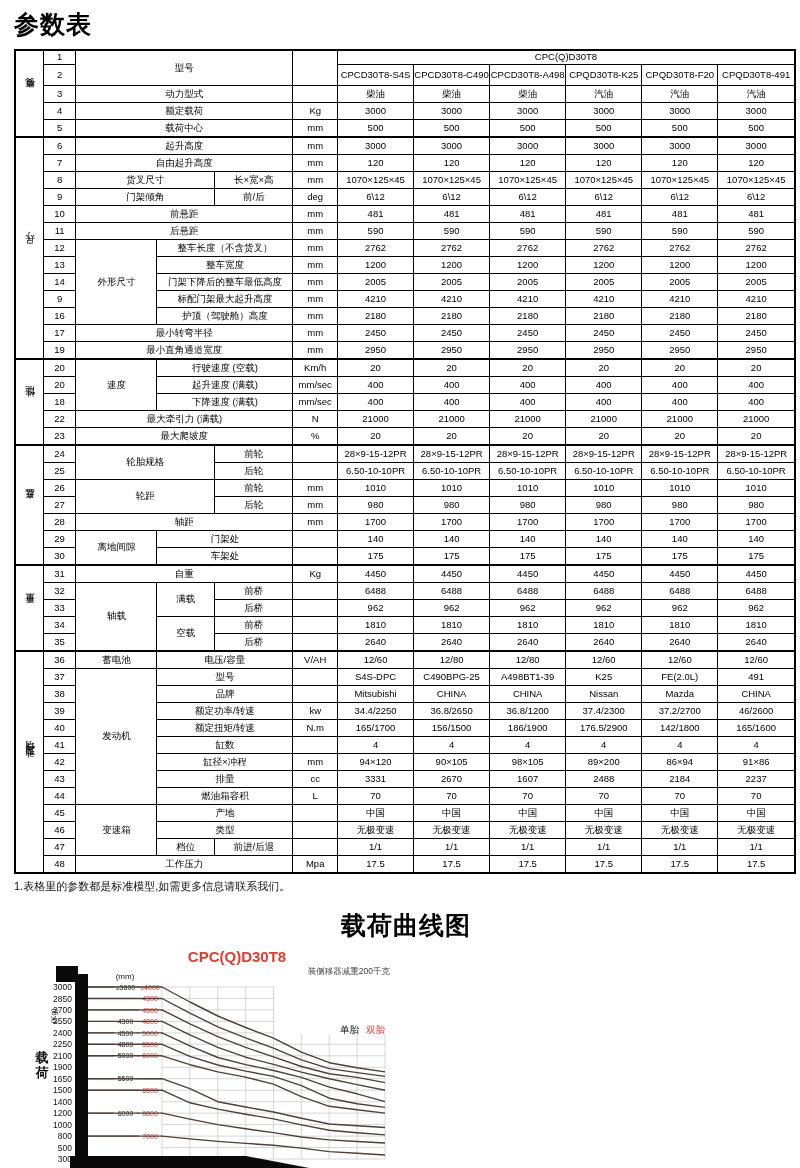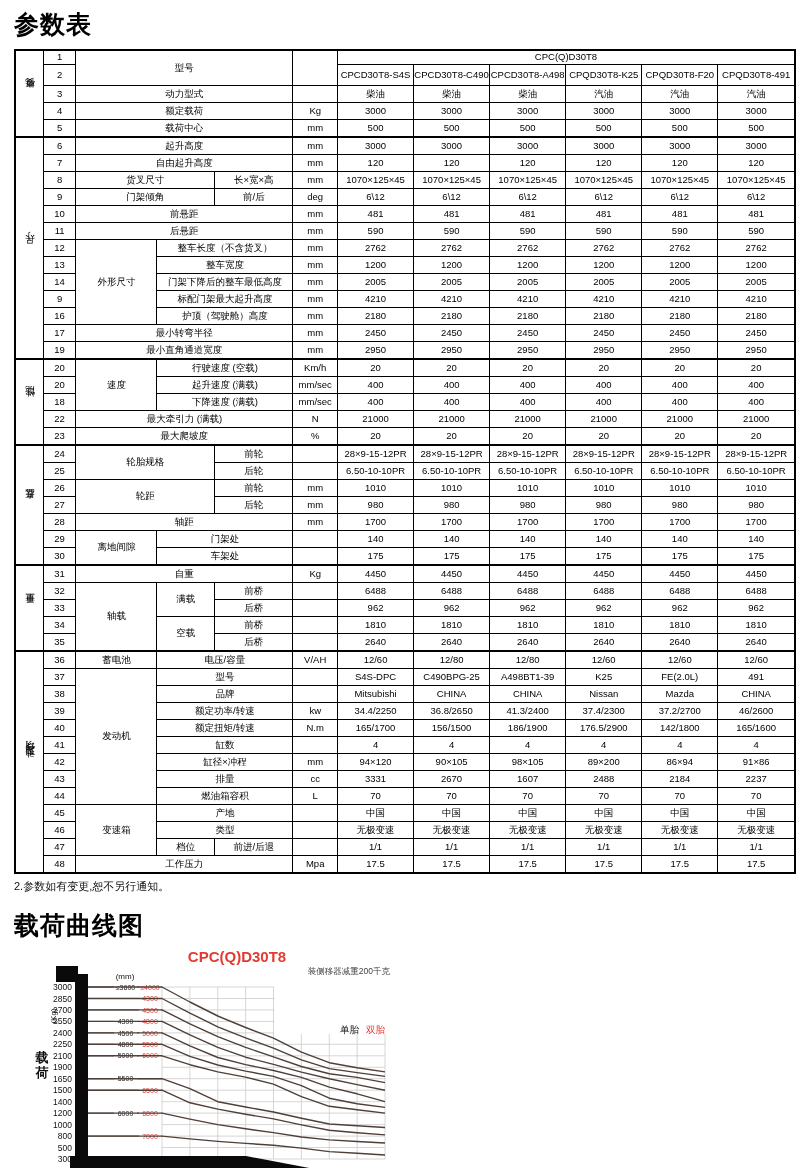--- a/index.html
+++ b/index.html
@@ -1,19 +1,19 @@
 <!DOCTYPE html>
 <html><head>
 <meta charset="utf-8">
 <style>
   html,body{margin:0;padding:0;background:#fff;color:#000;
     font-family:"Liberation Sans","DejaVu Sans",sans-serif;}
   .page{width:800px;height:1168px;box-sizing:border-box;padding:6px 2px 0 14px;overflow:hidden;}
   h1.ptitle{font-size:25px;font-weight:bold;margin:2px 0 8px 0;letter-spacing:1px;}
-  h2.ctitle{font-size:25px;font-weight:bold;margin:14px 0 2px 0;letter-spacing:1px;}
+  h2.ctitle{font-size:25px;font-weight:bold;margin:14px 0 2px 0;letter-spacing:1px;text-align:center;}
   table.spec{border-collapse:collapse;table-layout:fixed;width:782px;border:2px solid #000;}
   table.spec td{border:1px solid #000;height:16px;font-size:9.5px;text-align:center;
     padding:0;line-height:1.12;overflow:hidden;word-break:break-all;}
   td.lbl,td.sub{text-align:left;padding:0 0 0 4px;}
   td.cat{border-right:2px solid #000;}
   td.cat .vtext{display:inline-block;writing-mode:vertical-rl;transform:rotate(180deg);
     letter-spacing:2px;font-size:9.5px;line-height:1;}
   td.num{border-left:1px solid #000;}
   td.unit,td.val,td.model,td.mhdr{border-left:2px solid #000;}
   tr.h13 td{height:13px;}
@@ -473,21 +473,21 @@
           <td colspan="1" rowspan="1" class="val">Nissan</td>
           <td colspan="1" rowspan="1" class="val">Mazda</td>
           <td colspan="1" rowspan="1" class="val">CHINA</td>
         </tr>
         <tr>
           <td colspan="1" rowspan="1" class="num">39</td>
           <td colspan="2" rowspan="1" class="sub">额定功率/转速</td>
           <td colspan="1" rowspan="1" class="unit">kw</td>
           <td colspan="1" rowspan="1" class="val">34.4/2250</td>
           <td colspan="1" rowspan="1" class="val">36.8/2650</td>
-          <td colspan="1" rowspan="1" class="val">41.3/2400</td>
+          <td colspan="1" rowspan="1" class="val">36.8/1200</td>
           <td colspan="1" rowspan="1" class="val">37.4/2300</td>
           <td colspan="1" rowspan="1" class="val">37.2/2700</td>
           <td colspan="1" rowspan="1" class="val">46/2600</td>
         </tr>
         <tr>
           <td colspan="1" rowspan="1" class="num">40</td>
           <td colspan="2" rowspan="1" class="sub">额定扭矩/转速</td>
           <td colspan="1" rowspan="1" class="unit">N.m</td>
           <td colspan="1" rowspan="1" class="val">165/1700</td>
           <td colspan="1" rowspan="1" class="val">156/1500</td>
@@ -583,21 +583,21 @@
           <td colspan="1" rowspan="1" class="val">17.5</td>
           <td colspan="1" rowspan="1" class="val">17.5</td>
           <td colspan="1" rowspan="1" class="val">17.5</td>
           <td colspan="1" rowspan="1" class="val">17.5</td>
           <td colspan="1" rowspan="1" class="val">17.5</td>
         </tr>
       </tbody>
   </table>
 
   <div class="footnotes">
-    <div>2.参数如有变更,恕不另行通知。</div>
+    <div>1.表格里的参数都是标准模型,如需更多信息请联系我们。</div>
   </div>
 
   <h2 class="ctitle">载荷曲线图</h2>
 
   <div class="chartwrap">
     <svg id="loadchart" width="420" height="266" viewBox="0 0 420 266" xmlns="http://www.w3.org/2000/svg">
         <line x1="148" y1="41.0" x2="371" y2="41.0" stroke="#cccccc" stroke-width="0.8"></line>
         <line x1="148" y1="52.5" x2="371" y2="52.5" stroke="#cccccc" stroke-width="0.8"></line>
         <line x1="148" y1="63.9" x2="371" y2="63.9" stroke="#cccccc" stroke-width="0.8"></line>
         <line x1="148" y1="75.4" x2="371" y2="75.4" stroke="#cccccc" stroke-width="0.8"></line>

